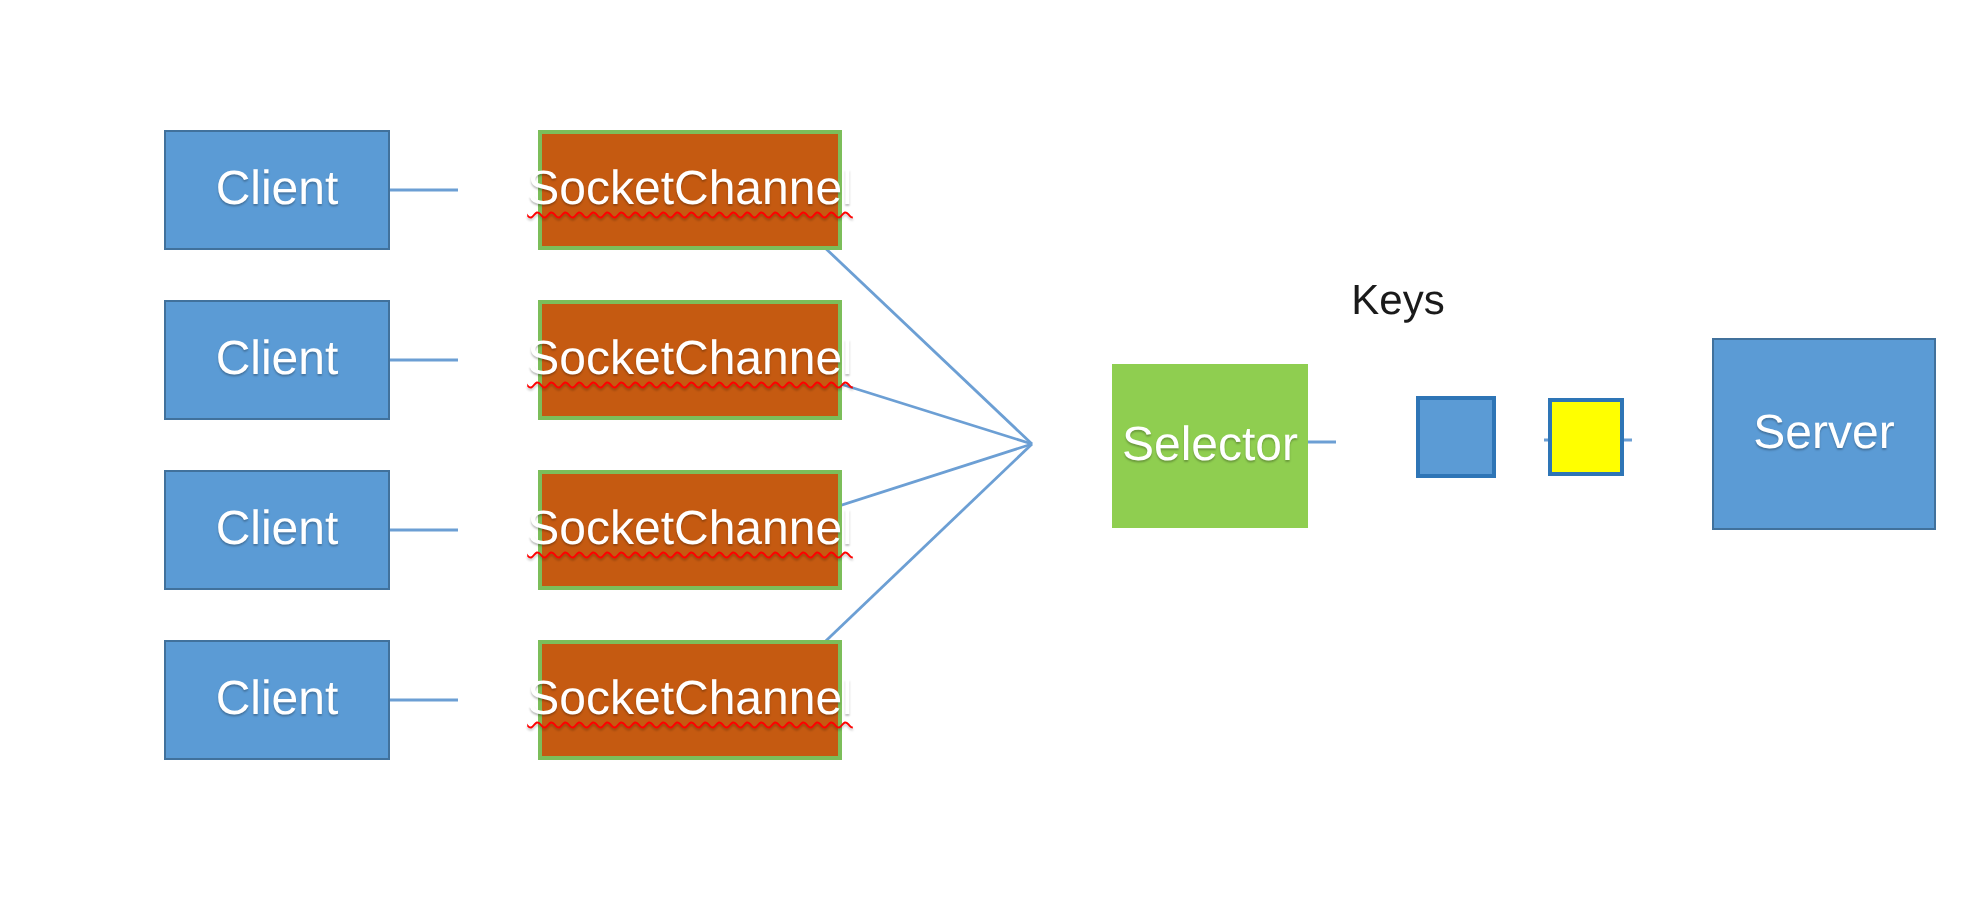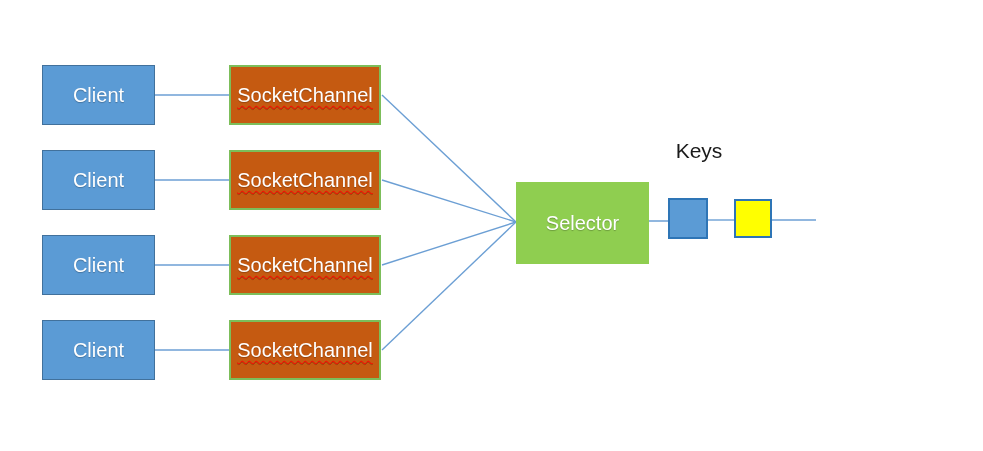--- a/index.html
+++ b/index.html
@@ -26,23 +26,24 @@
     stroke-width: 1.4;
     fill: none;
   }
   .node {
     position: absolute;
     z-index: 2;
     display: flex;
     align-items: center;
     justify-content: center;
     box-sizing: border-box;
-    font-size: 20px;
+    font-size: 24px;
     color: var(--label-text, #ffffff);
     text-shadow: 0 1px 1px rgba(0,0,0,0.25);
+    margin-left: 40px;
   }
   .client {
     left: 42px;
     width: 113px;
     height: 60px;
     background: var(--client-fill, #5b9bd5);
     border: 1.5px solid var(--client-border, #41719c);
   }
   .socket {
     left: 229px;
@@ -58,21 +59,21 @@
     text-decoration-thickness: 1px;
     text-underline-offset: 3px;
   }
   .r0 { top: 65px; }
   .r1 { top: 150px; }
   .r2 { top: 235px; }
   .r3 { top: 320px; }
   .selector {
     left: 516px;
     top: 182px;
-    width: 133px;
+    width: 98px;
     height: 82px;
     background: var(--selector-fill, #8fce50);
     border: none;
     text-align: right;
   }
   .key-square-blue {
     left: 668px;
     top: 198px;
     width: 40px;
     height: 41px;
@@ -155,14 +156,17 @@
   </div>
 
   <div class="node selector">
     <span>Selector</span>
   </div>
 
   <div class="keys-label">Keys</div>
   <div class="node key-square-blue"></div>
   <div class="node key-square-yellow"></div>
 
+  <div class="node server">
+    <span>Server</span>
+  </div>
 
 </div>
 
 </body></html>

